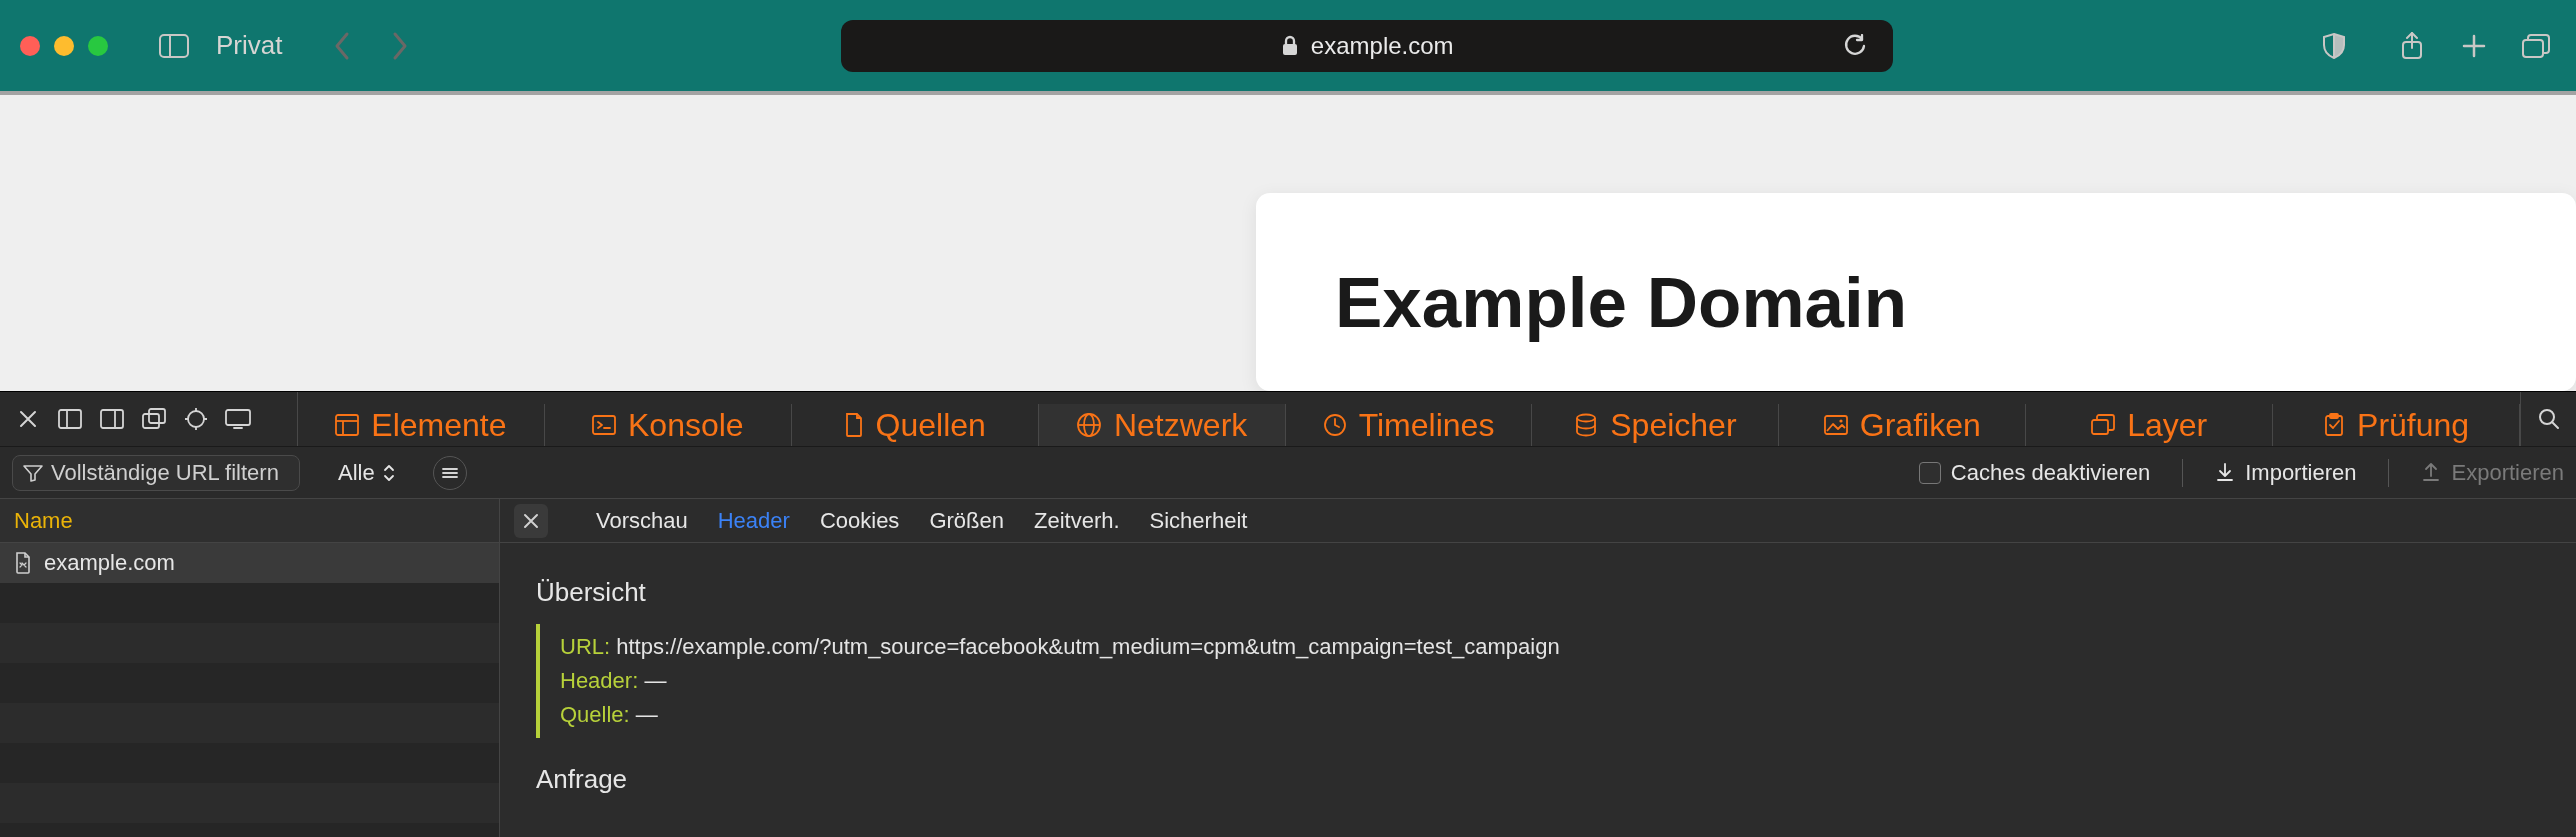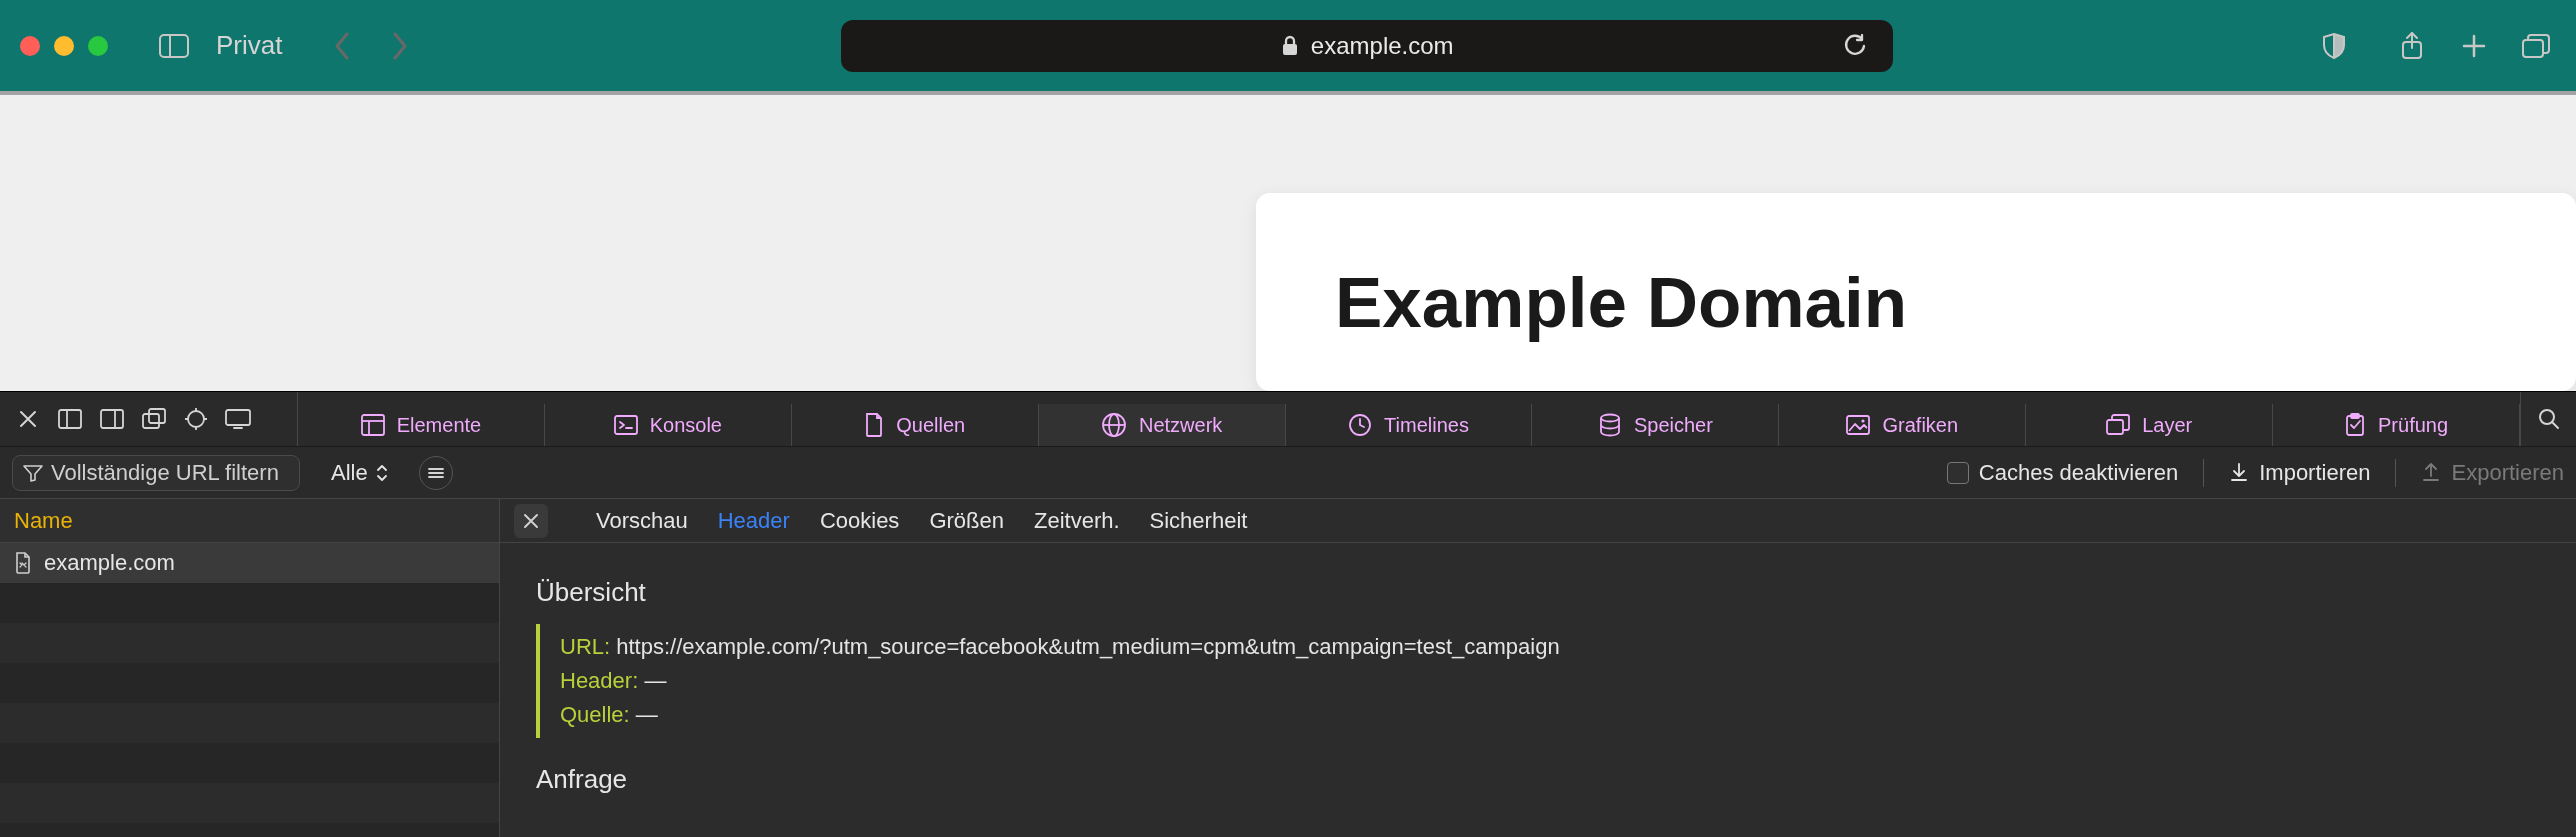--- a/index.html
+++ b/index.html
@@ -73,38 +73,38 @@
   }
   .dt-leftctrl { width:298px; display:flex; align-items:center; padding:0 10px; gap:6px; border-right:1px solid #484848;}
   .dt-leftctrl .ctl { width:36px; height:36px; display:flex; align-items:center; justify-content:center; color:#d4d4d4; cursor:pointer;}
   .dt-tabs { flex:1; display:flex; }
   .dt-tab {
     flex:1;
     display:flex;
     align-items:center;
     justify-content:center;
     gap:12px;
-    color:#f0abfc;
-    font-size:20px;
+    color:#f97316;
+    font-size:32px;
     border-right:1px solid #484848;
     cursor:pointer;
     background:#2a2a2a;
     margin-top:12px;
   }
   .dt-tab.active { background:#323232; }
   .dt-search { width:56px; display:flex; align-items:center; justify-content:center; color:#d4d4d4; cursor:pointer; border-left:1px solid #484848;}
 
   
   .net-sub {
     height:52px;
     background:#2a2a2a;
     display:flex;
     align-items:center;
     padding:0 12px;
-    gap:25px;
+    gap:32px;
     border-bottom:1px solid #444;
     font-size:22px;
   }
   .pill-input {
     width: 288px;
     height:36px;
     background:#2f2f2f;
     border:1px solid #4a4a4a;
     border-radius:8px;
     display:flex;

